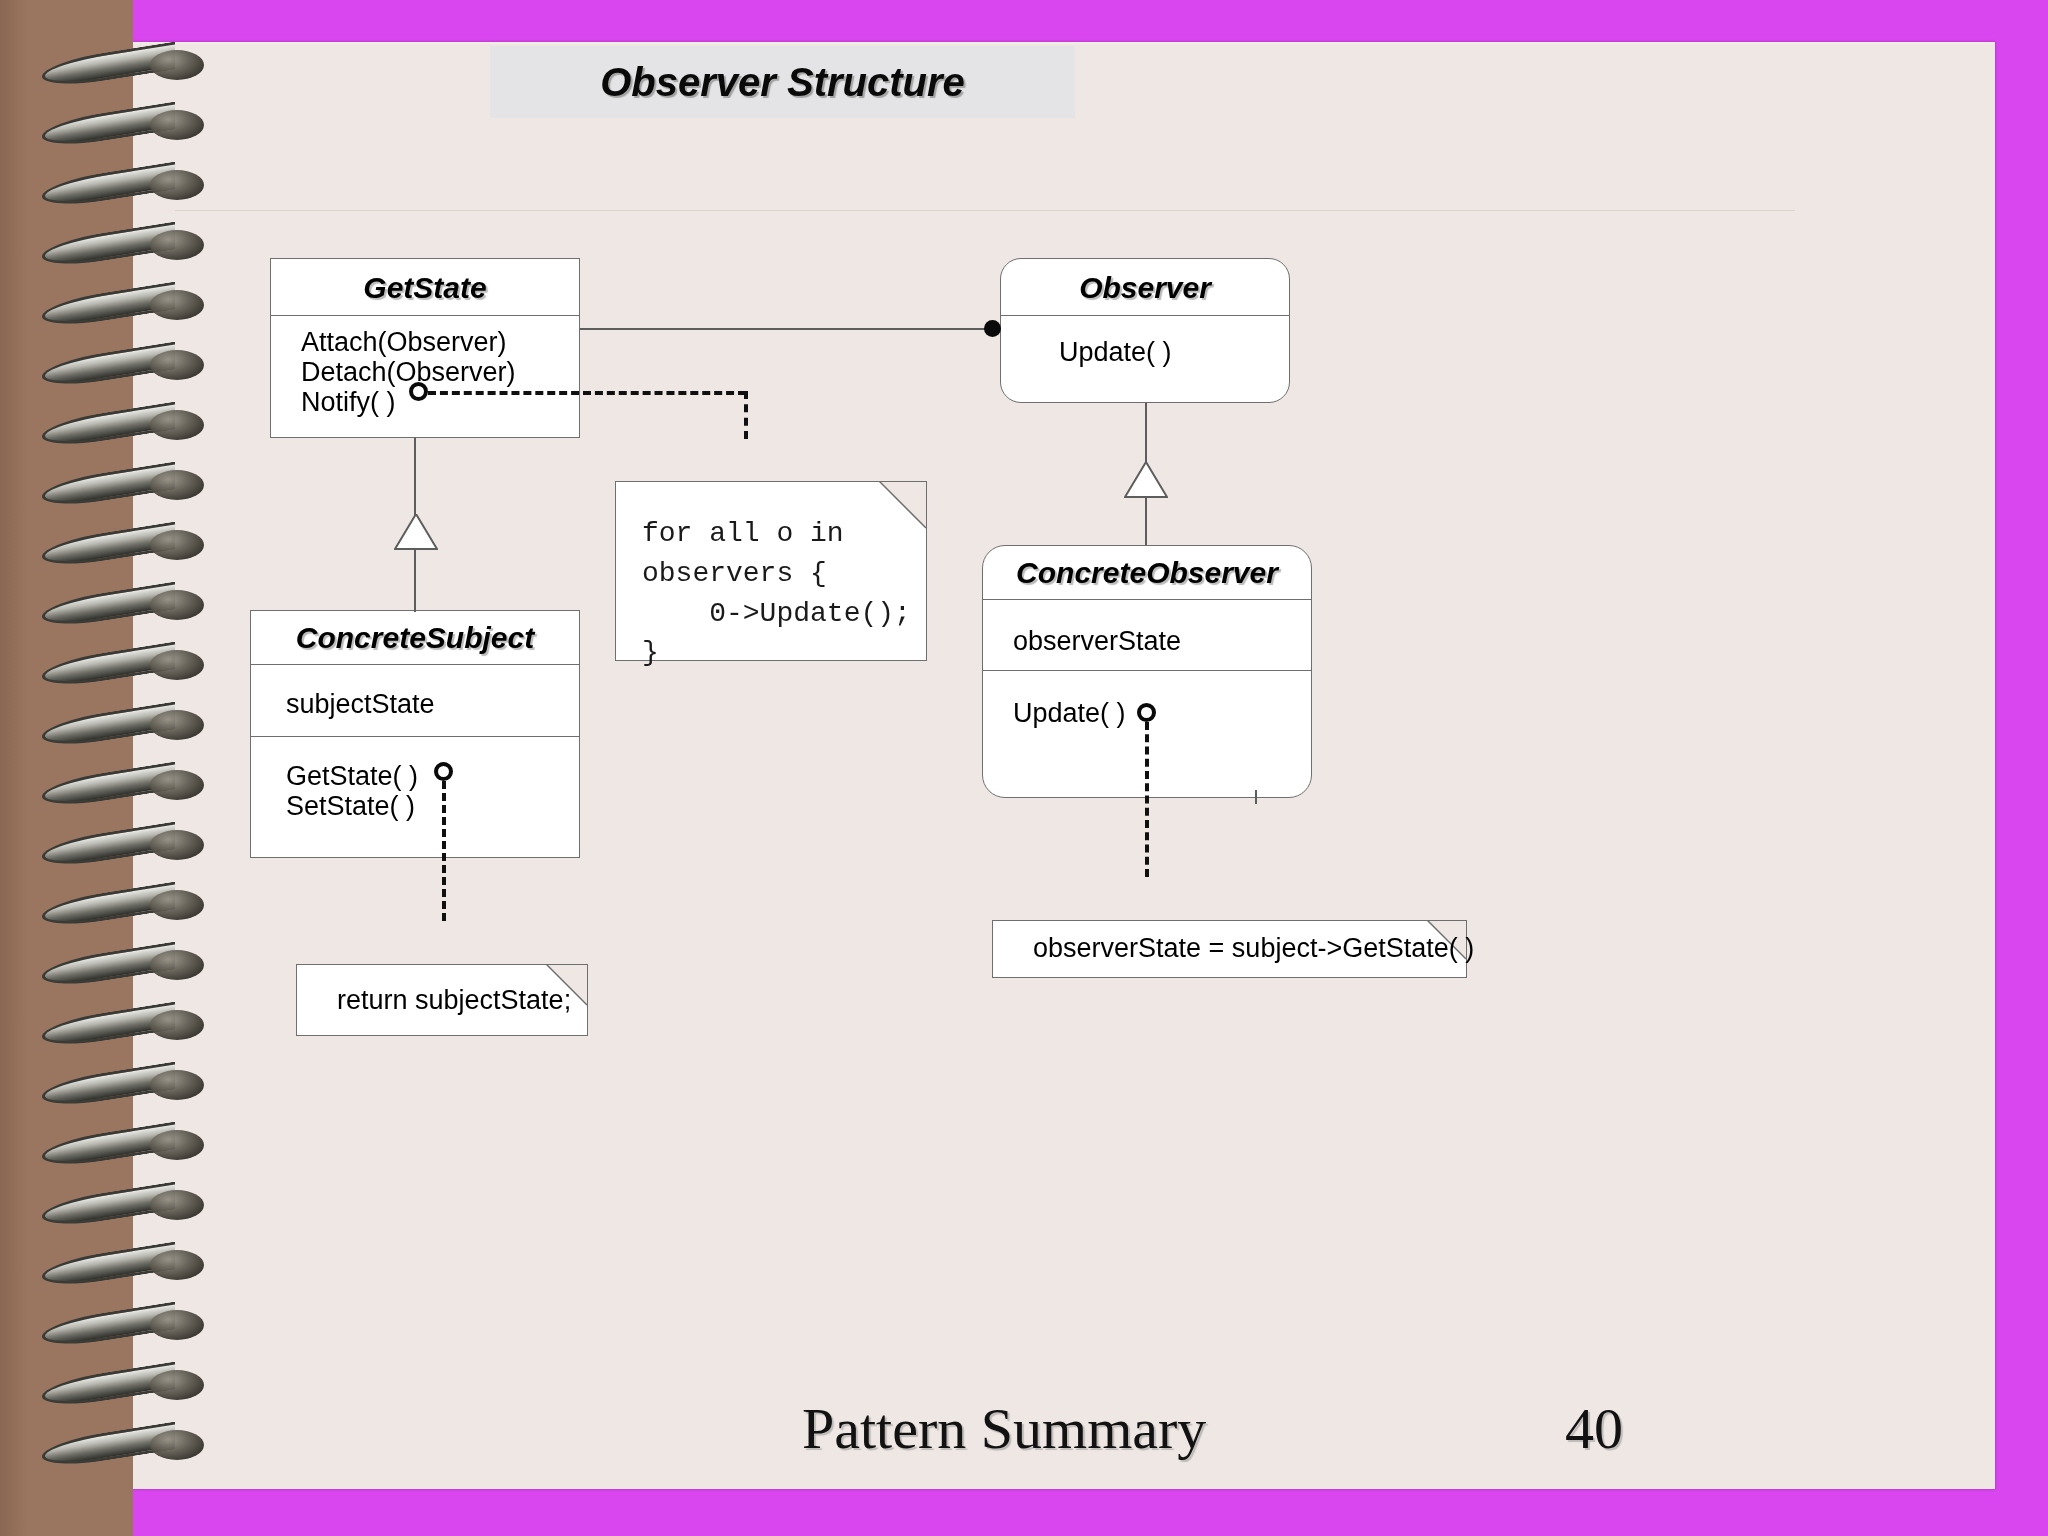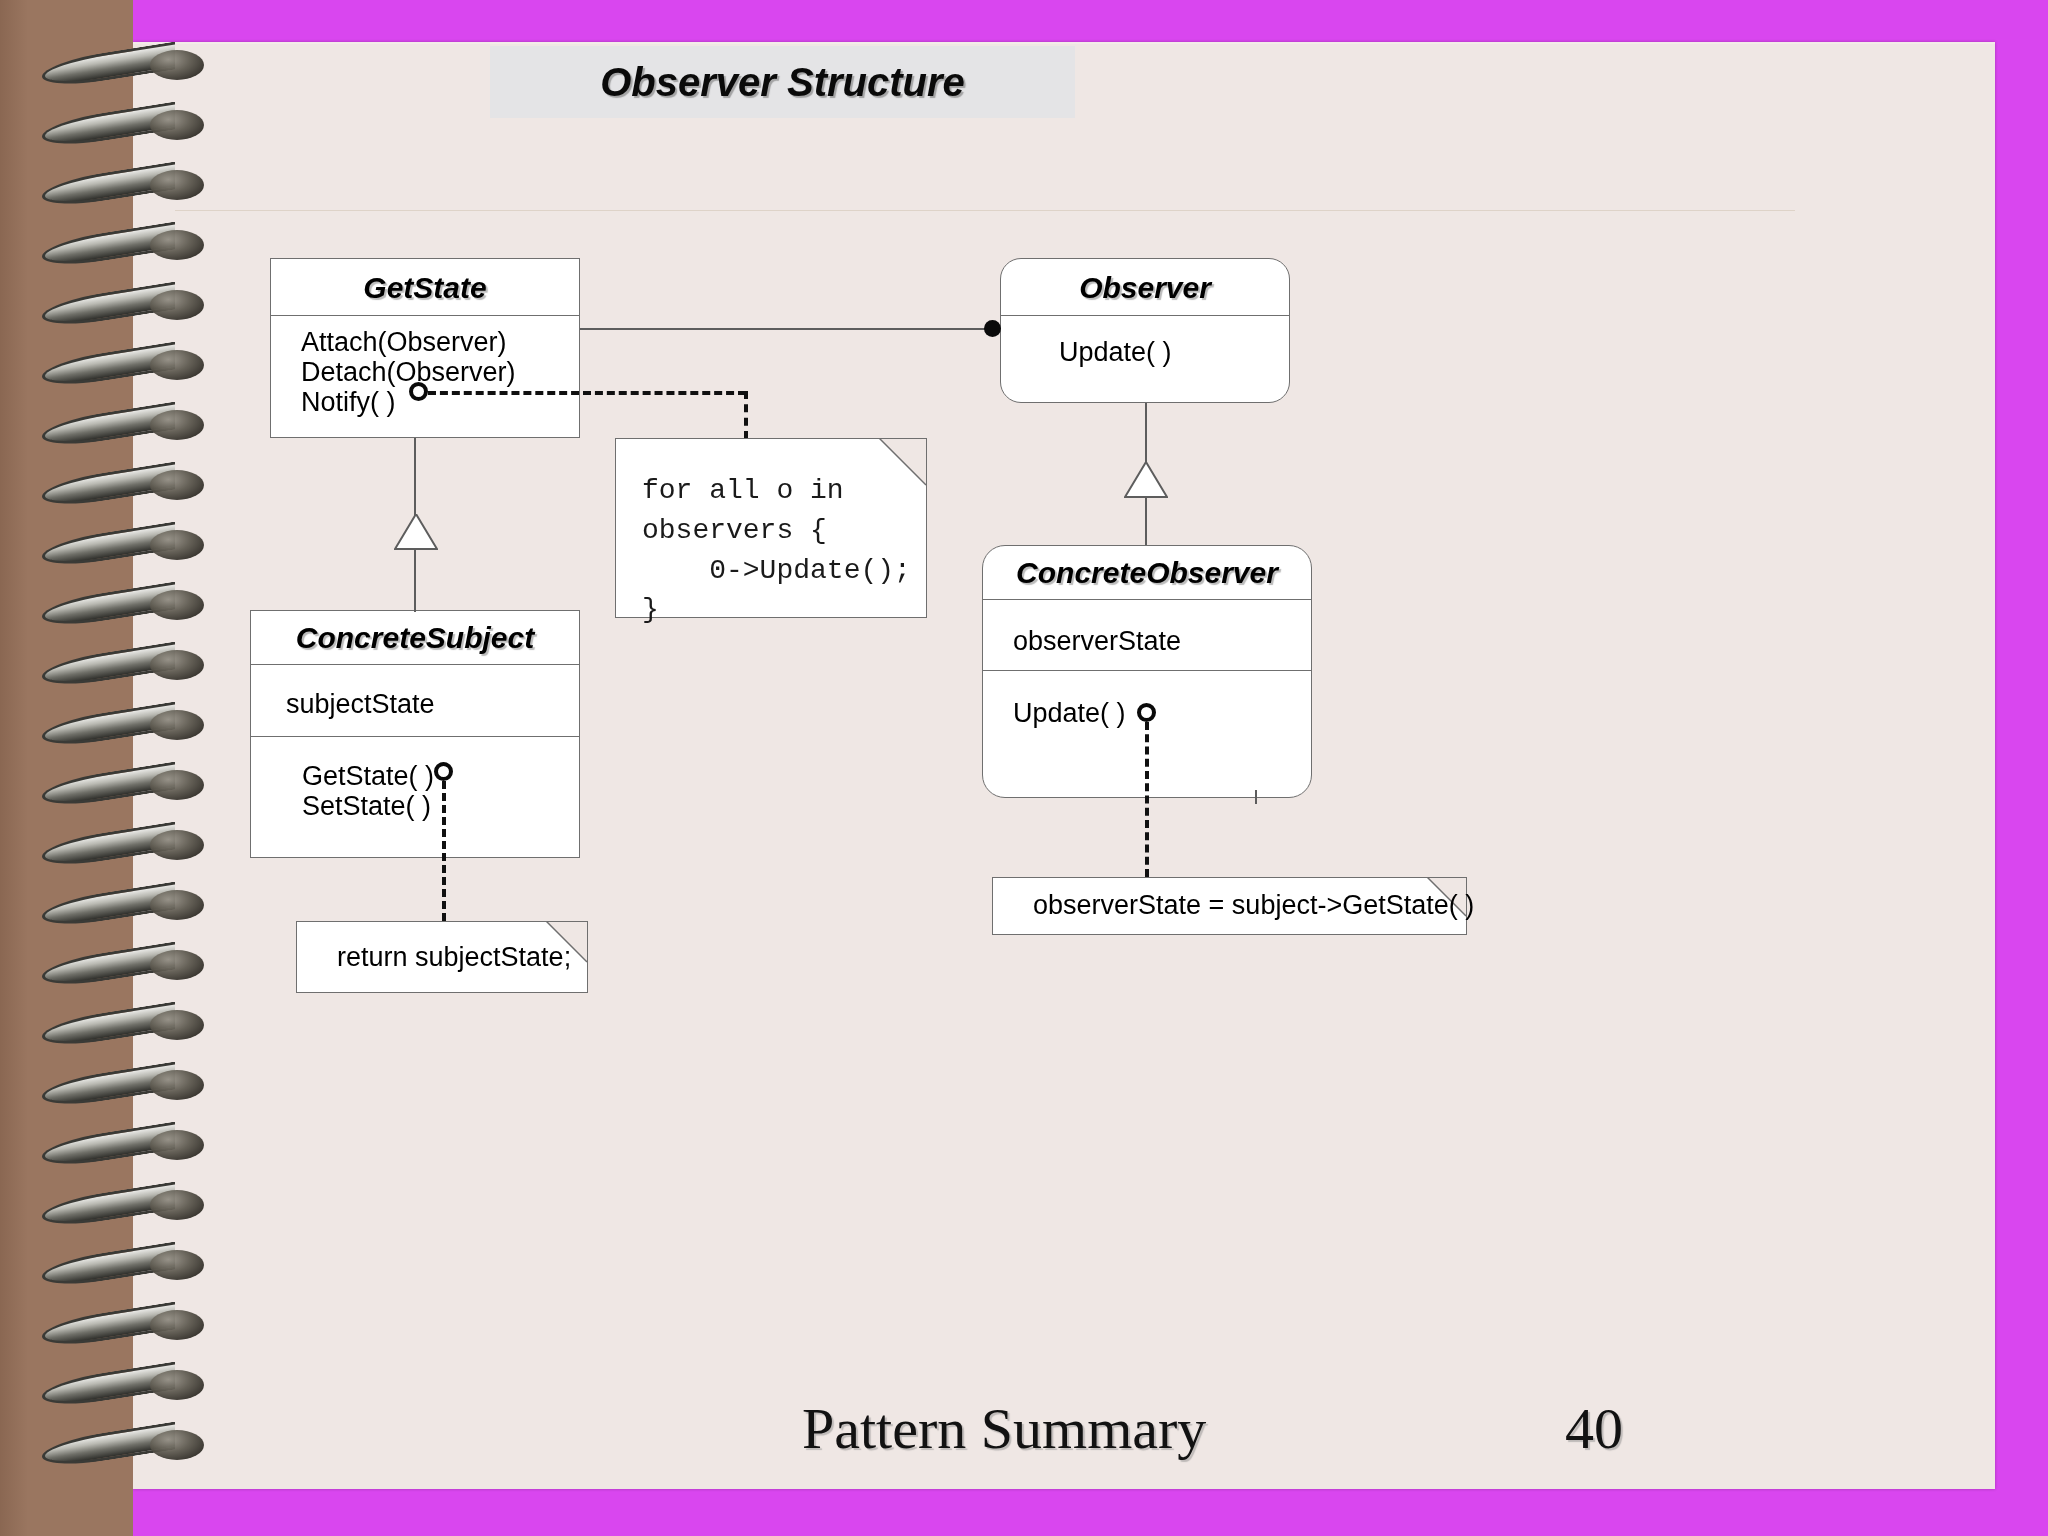--- a/index.html
+++ b/index.html
@@ -133,20 +133,21 @@
     color: #000;
     line-height: 1.12;
   }
   .uml-compart div { white-space: nowrap; }
   
   .note {
     position: absolute;
     background: #ffffff;
     border: 1px solid #6f6f6f;
     box-sizing: border-box;
+    margin-top: 43px;
   }
   .note .fold-bg {
     position: absolute;
     right: 0; top: 0;
     border-style: solid;
     border-color: #efe7e4 #efe7e4 transparent transparent;
   }
   .note-text {
     font-size: 27px;
     color: #000;
@@ -339,21 +340,21 @@
     </div>
   </div>
 
   <div class="uml-box" style="left:250px; top:610px; width:330px; height:248px;">
     <div class="uml-title" style="height:48px; line-height:48px; padding-top:3px;">ConcreteSubject</div>
     <div class="uml-sep" style="position:absolute; left:0; top:53px; width:100%;"></div>
     <div class="uml-compart" style="position:absolute; left:0; top:68px; width:100%; padding-left:35px;">
       <div>subjectState</div>
     </div>
     <div class="uml-sep" style="position:absolute; left:0; top:125px; width:100%;"></div>
-    <div class="uml-compart" style="position:absolute; left:0; top:140px; width:100%; padding-left:51px;">
+    <div class="uml-compart" style="position:absolute; left:0; top:140px; width:100%; padding-left:35px;">
       <div>GetState( )</div>
       <div>SetState( )</div>
     </div>
   </div>
 
   <div class="uml-box" style="left:982px; top:545px; width:330px; height:253px;border-radius:23px;">
     <div class="uml-title" style="height:48px; line-height:48px; padding-top:3px;">ConcreteObserver</div>
     <div class="uml-sep" style="position:absolute; left:0; top:53px; width:100%;"></div>
     <div class="uml-compart" style="position:absolute; left:0; top:70px; width:100%; padding-left:30px;">
       <div>observerState</div>

